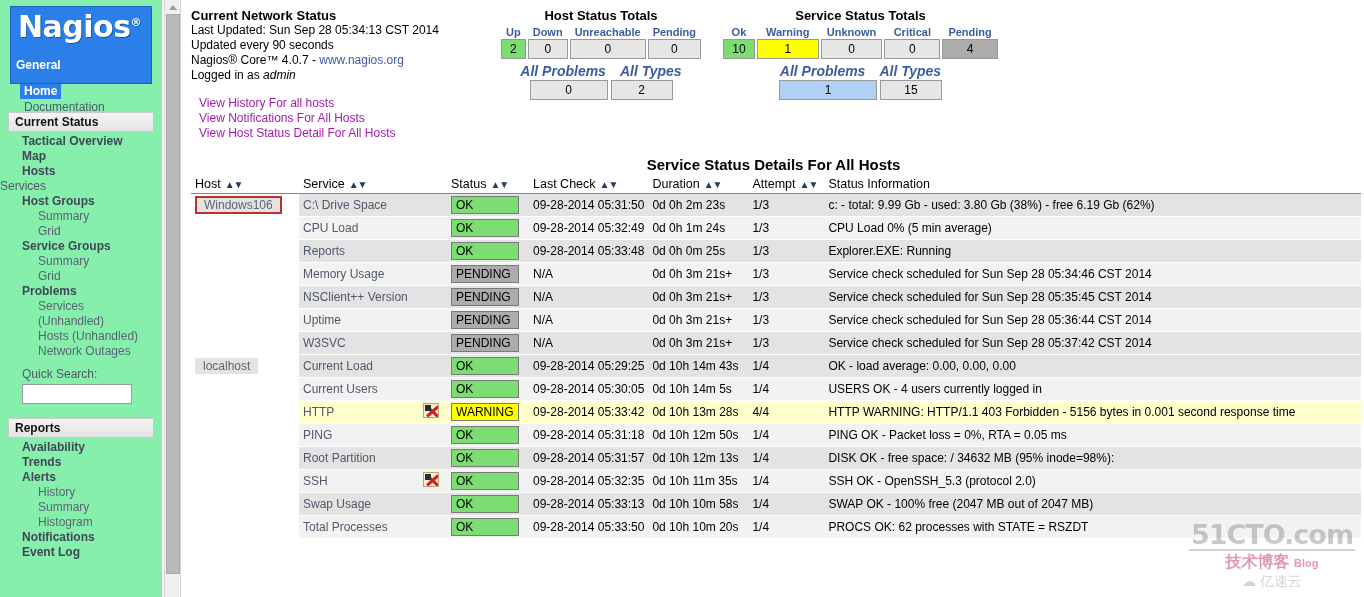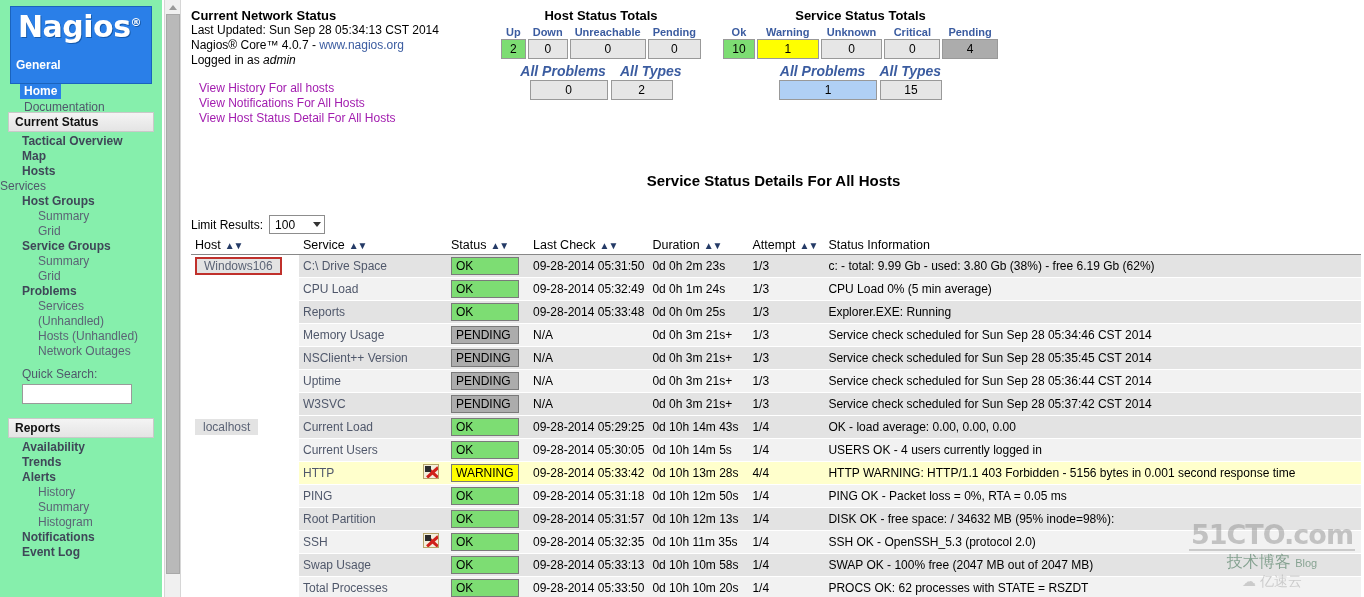--- a/index.html
+++ b/index.html
@@ -145,21 +145,21 @@
   .cell.plain   { background: #e6e6e6; }
   .sub-hdr { margin-top: 4px; display: flex; justify-content: center; gap: 14px; }
   .sub-hdr .s { font-size: 14px; color: #3b5ca0; font-weight: bold; font-style: italic; }
   .sub-row { margin-top: 1px; display: flex; justify-content: center; gap: 3px; }
 
   
   .page-title {
     text-align: center;
     font-size: 15px;
     font-weight: bold;
-    margin-top: 20px;
+    margin-top: 4px;
   }
 
   
   .limit-bar { margin: 26px 0 0 8px; font-size: 12px; display: flex; align-items: center; gap: 6px; }
   .limit-select {
     border: 1px solid #8d8d8d;
     background: #fff;
     width: 56px; height: 19px;
     font-size: 12px;
     display: flex; align-items: center; justify-content: space-between;
@@ -255,21 +255,21 @@
     font-family: "DejaVu Sans", sans-serif;
     font-weight: bold; font-size: 27px;
     color: #8a8a8a;
     letter-spacing: -1px;
     line-height: 28px;
     border-bottom: 2px solid #9b9b9b;
     display: inline-block;
     padding: 0 2px;
   }
   .watermark .w2 {
-    font-size: 16px; font-weight: normal; color: #14532d;
+    font-size: 16px; font-weight: bold; color: #be185d;
     line-height: 20px; margin-top: 1px;
   }
   .watermark .w2 .blog { font-size: 11px; }
   .watermark .w3 { font-size: 14px; color: #9d9d9d; line-height: 16px; }
 </style>
 </head>
 <body>
 
 <div class="page">
 
@@ -325,20 +325,21 @@
     <div class="thumb"></div>
   </div>
 
   <div class="content">
 
     <div class="top-row">
 
       <div class="cns">
         <h2>Current Network Status</h2>
         <div class="line">Last Updated: Sun Sep 28 05:34:13 CST 2014</div>
+        <div class="line">Updated every 90 seconds</div>
         <div class="line"><span>Nagios® Core™ 4.0.7 - </span><a href="#" style="color:#3b5ca0">www.nagios.org</a></div>
         <div class="line"><span>Logged in as </span><span class="muted">admin</span></div>
         <div class="links">
           <div>View History For all hosts</div>
           <div>View Notifications For All Hosts</div>
           <div>View Host Status Detail For All Hosts</div>
         </div>
       </div>
 
       <div class="totals host">
@@ -387,27 +388,20 @@
         </div>
         <div class="sub-row">
           <div class="cell blue" style="width:98px">1</div>
           <div class="cell plain" style="width:62px">15</div>
         </div>
       </div>
     </div>
 
     <div class="page-title">Service Status Details For All Hosts</div>
 
-    <div class="limit-bar">
-      <span>Limit Results:</span>
-      <div class="limit-select">
-        <span>100</span>
-        <span class="caret"></span>
-      </div>
-    </div>
 
     <table class="svc">
       <thead>
         <tr>
           <th style="width:108px"><span>Host</span><span class="sortarrows">▲▼</span></th>
           <th style="width:148px"><span>Service</span><span class="sortarrows">▲▼</span></th>
           <th style="width:82px"><span>Status</span><span class="sortarrows">▲▼</span></th>
           <th style="width:112px"><span>Last Check</span><span class="sortarrows">▲▼</span></th>
           <th style="width:100px"><span>Duration</span><span class="sortarrows">▲▼</span></th>
           <th style="width:76px"><span>Attempt</span><span class="sortarrows">▲▼</span></th>

